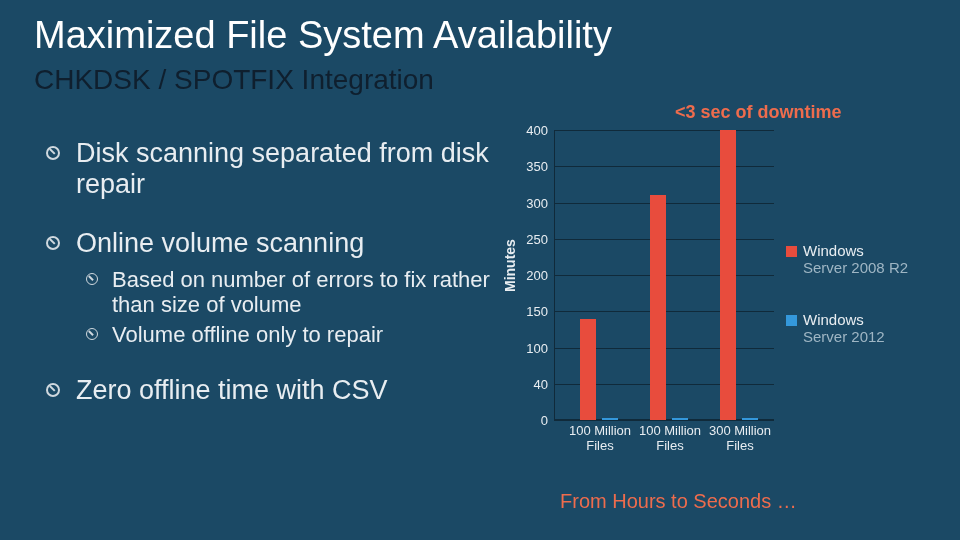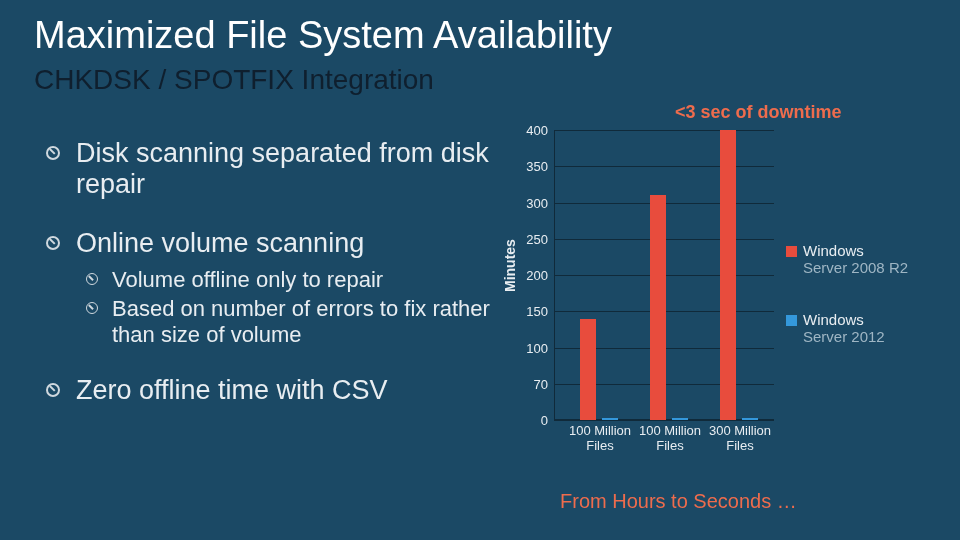--- a/index.html
+++ b/index.html
@@ -212,44 +212,44 @@
 
   <div class="bullets">
     <ul class="lvl1">
       <li>
         <span>Disk scanning separated from disk repair</span>
       </li>
       <li>
         <span>Online volume scanning</span>
         <ul class="lvl2">
           <li>
-            <span>Volume offline only to repair</span>
+            <span>Based on number of errors to fix rather than size of volume</span>
           </li>
           <li>
-            <span>Based on number of errors to fix rather than size of volume</span>
+            <span>Volume offline only to repair</span>
           </li>
         </ul>
       </li>
       <li>
         <span>Zero offline time with CSV</span>
       </li>
     </ul>
   </div>
 
   <div class="chart-wrap">
     <div class="downtime">&lt;3 sec of downtime</div>
     <div class="ylabel">Minutes</div>
 
     <div class="plot" id="plot">
       <div class="axis-y"></div>
       <div class="axis-x"></div>
     <div class="grid" style="top: 290px;"></div>
         <div class="ytick" style="top: 290px;">0</div>
         <div class="grid" style="top: 253.75px;"></div>
-        <div class="ytick" style="top: 253.75px;">70</div>
+        <div class="ytick" style="top: 253.75px;">40</div>
         <div class="grid" style="top: 217.5px;"></div>
         <div class="ytick" style="top: 217.5px;">100</div>
         <div class="grid" style="top: 181.25px;"></div>
         <div class="ytick" style="top: 181.25px;">150</div>
         <div class="grid" style="top: 145px;"></div>
         <div class="ytick" style="top: 145px;">200</div>
         <div class="grid" style="top: 108.75px;"></div>
         <div class="ytick" style="top: 108.75px;">250</div>
         <div class="grid" style="top: 72.5px;"></div>
         <div class="ytick" style="top: 72.5px;">300</div>

